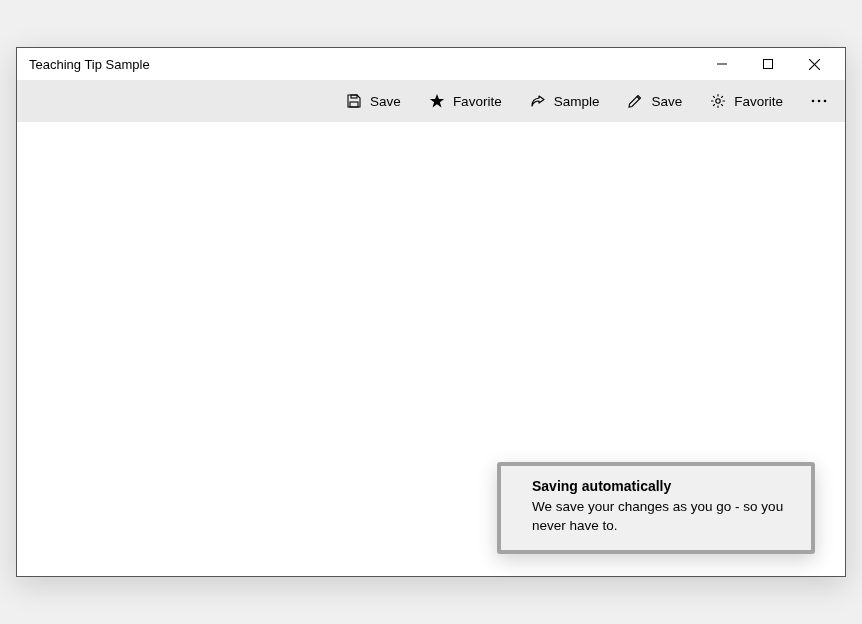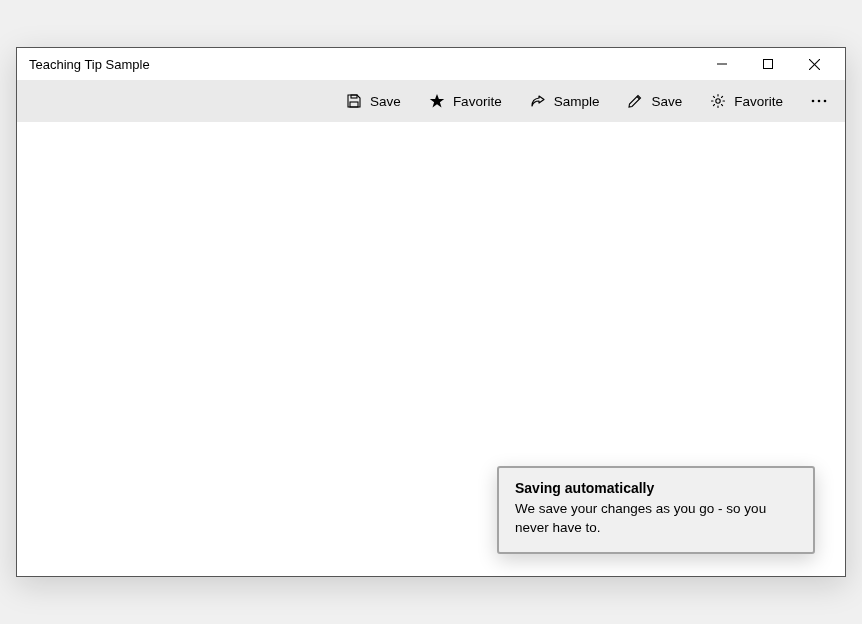--- a/index.html
+++ b/index.html
@@ -91,23 +91,23 @@
       flex: 1;
       background: #fff;
       position: relative;
     }
     .teaching-tip {
       position: absolute;
       right: 30px;
       bottom: 22px;
       width: 318px;
       background: #f0f0f0;
-      border: 2px solid #a3a3a3;
+      border: 4px solid #a3a3a3;
       border-radius: 3px;
-      padding: 12px 16px 14px 16px;
+      padding: 12px 16px 14px 31px;
       box-shadow: 0 6px 20px rgba(0,0,0,0.18);
     }
     .tip-title {
       font-weight: 600;
       font-size: 14px;
       color: #000;
       margin-bottom: 4px;
     }
     .tip-body {
       font-size: 13.5px;

